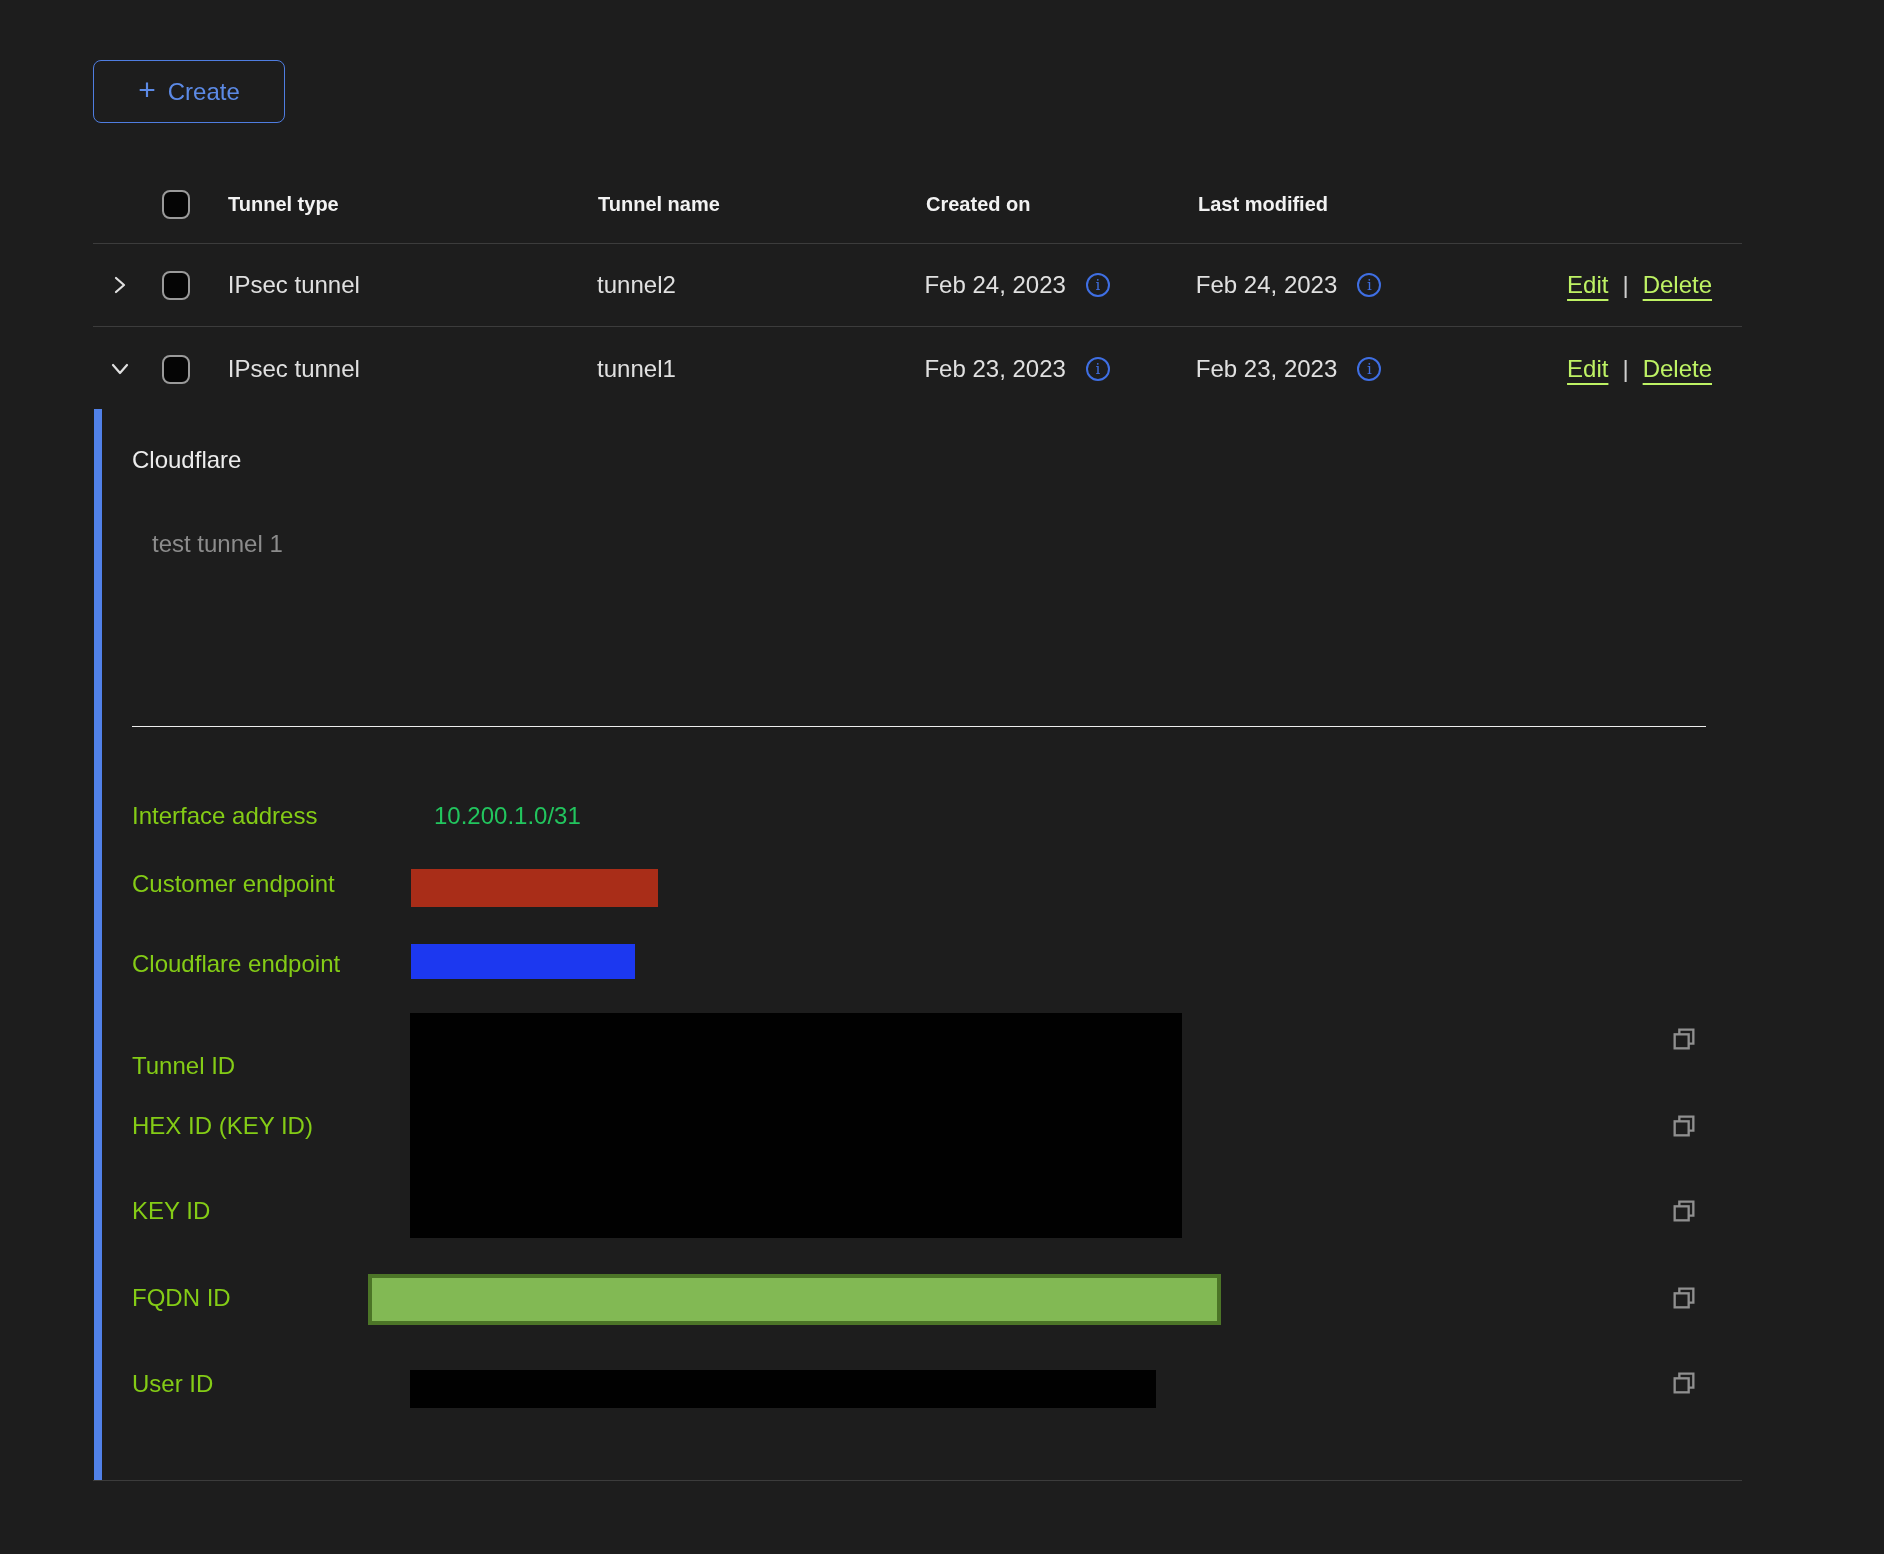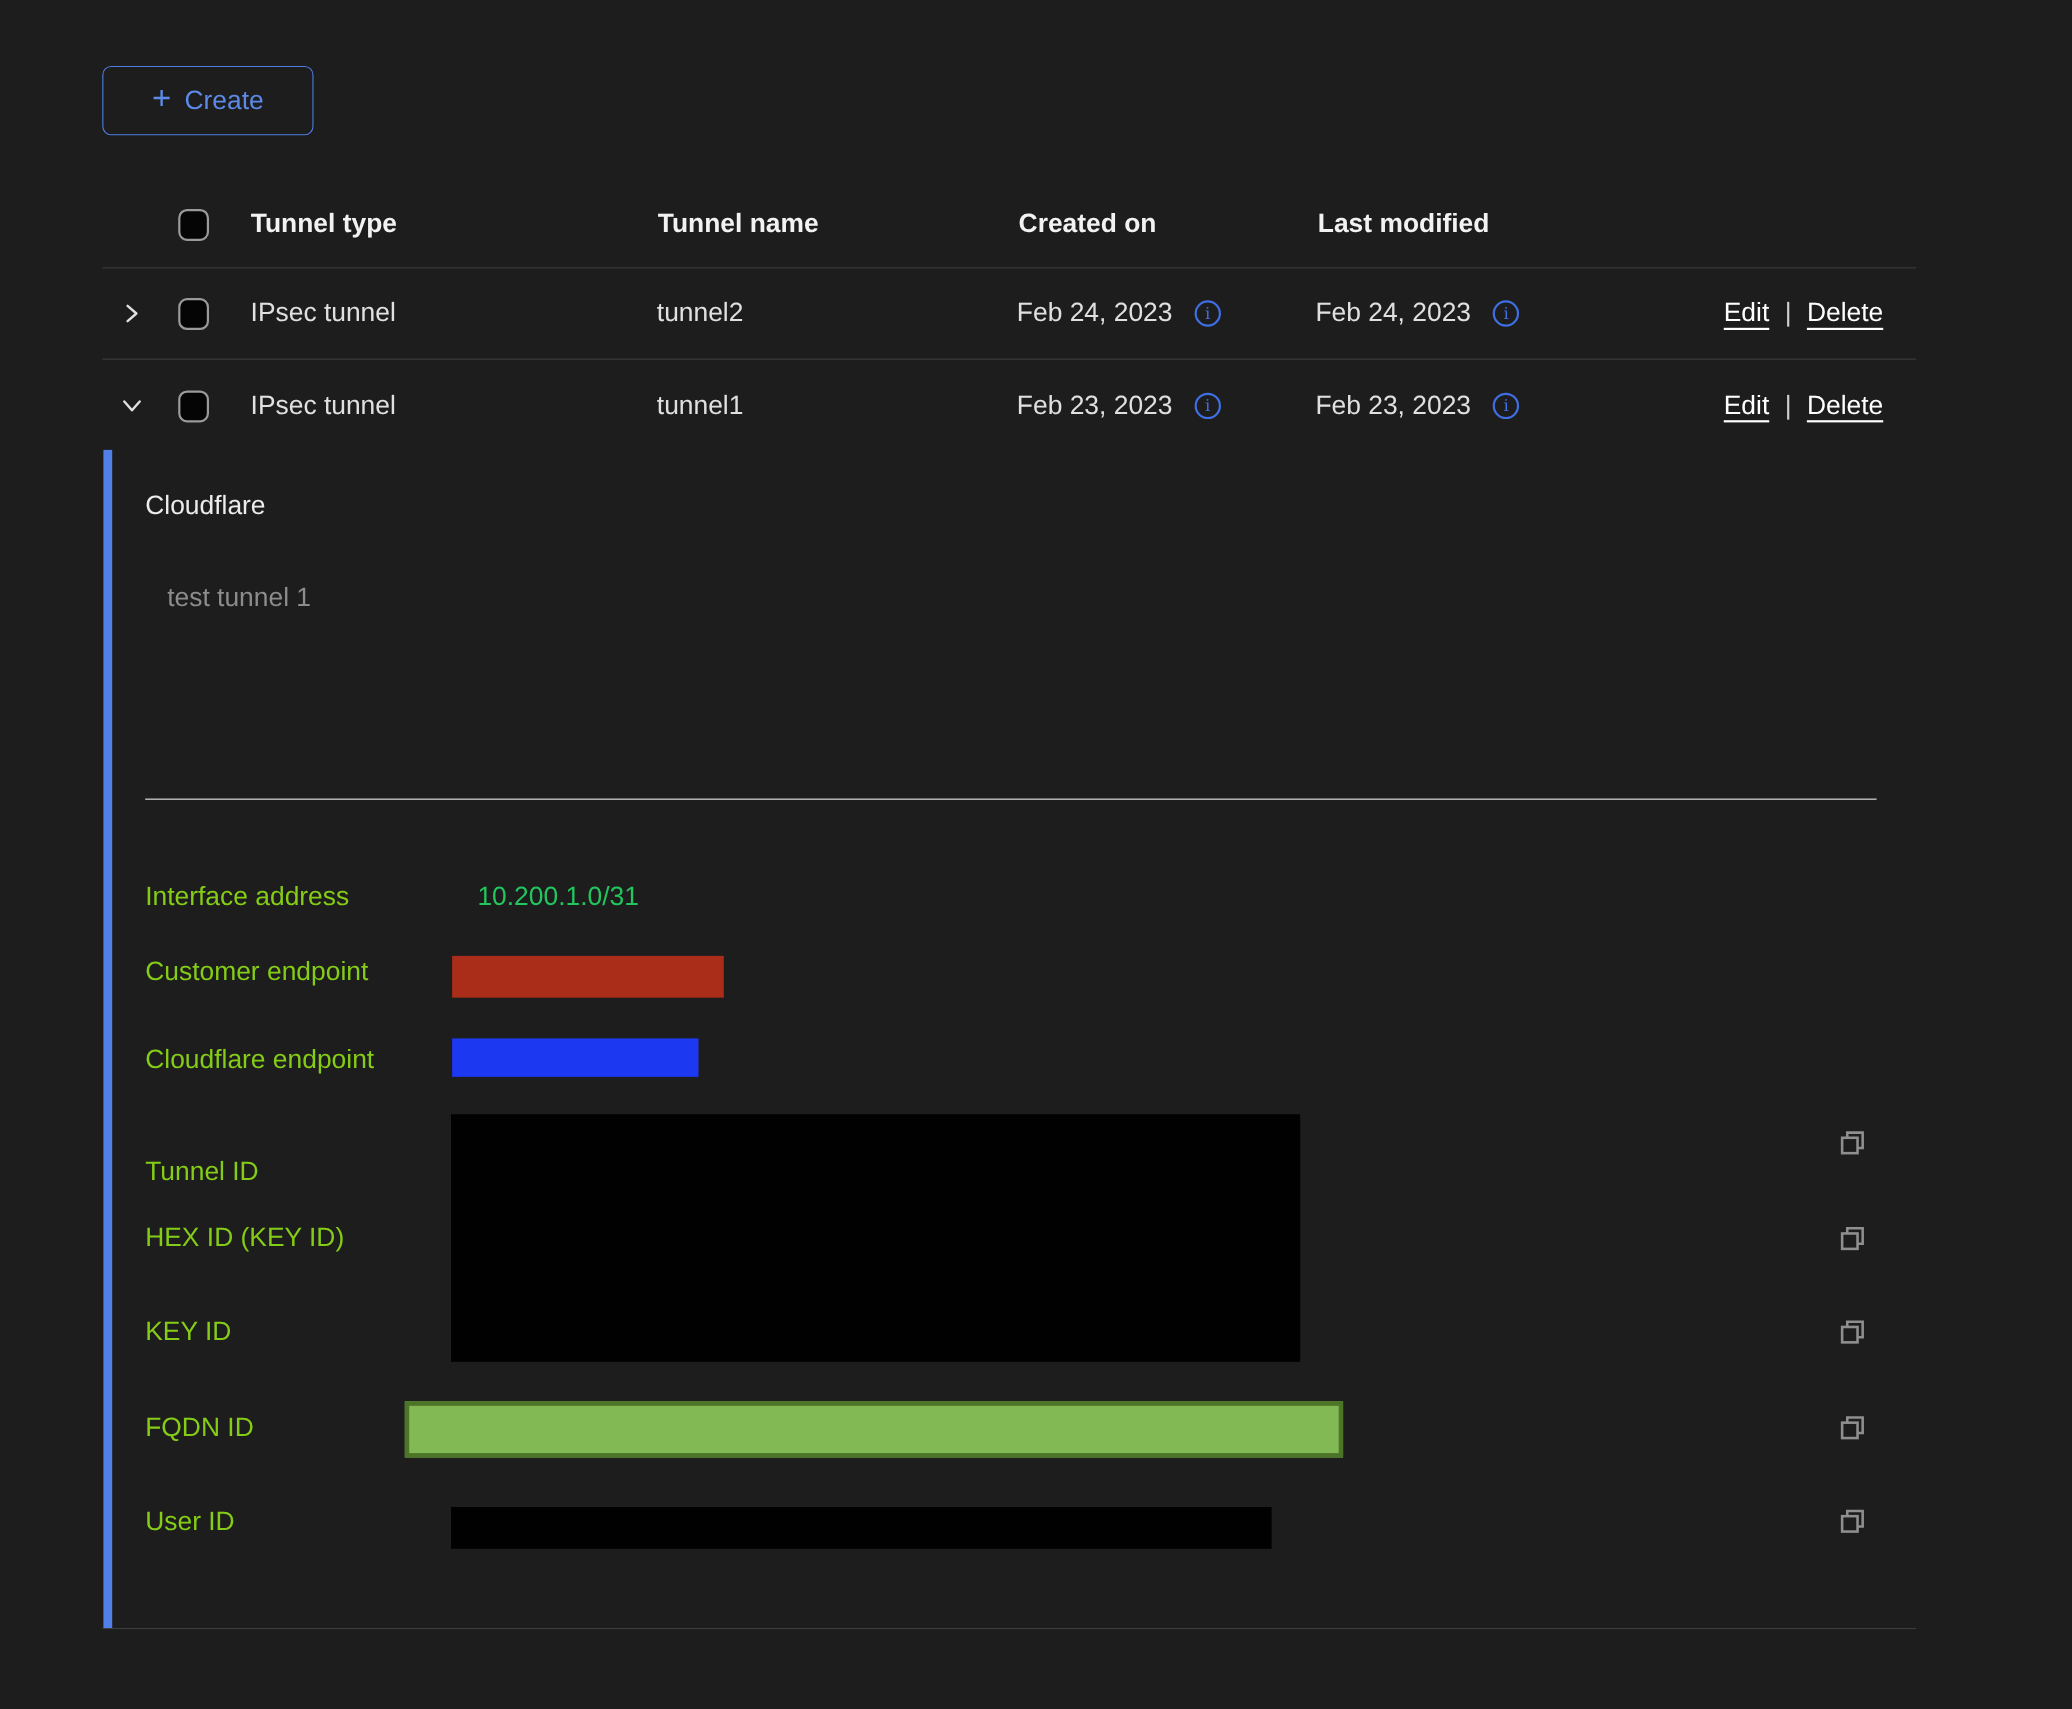--- a/index.html
+++ b/index.html
@@ -8,42 +8,42 @@
 
   
   .create-btn{position:absolute;left:93px;top:60px;width:192px;height:63px;box-sizing:border-box;
     border:1px solid #4f7de0;border-radius:8px;background:transparent;color:#5c8ae6;
     display:flex;align-items:center;justify-content:center;gap:12px;font-size:24px;cursor:pointer;}
   .create-btn .plus{font-size:30px;font-weight:300;line-height:1;margin-top:-3px;}
 
   
   .table{position:absolute;left:93px;top:165px;width:1649px;}
   .trow{display:flex;align-items:center;}
-  .thead{height:78px;border-bottom:1px solid #3c3c3c;font-weight:700;color:#f2f2f2;font-size:24px;}
+  .thead{height:78px;border-bottom:1px solid #3c3c3c;font-weight:700;color:#f2f2f2;font-size:20px;}
   .tr{height:82px;border-bottom:1px solid #3c3c3c;font-size:24px;color:#e0e0e0;}
   .tr.expanded{border-bottom:none;height:84px;}
   .c1{width:57px;box-sizing:border-box;padding-left:15px;display:flex;align-items:center;}
   .c2{width:72px;box-sizing:border-box;padding-left:12px;display:flex;align-items:center;}
   .c3{width:330px;box-sizing:border-box;padding-left:6px;}
   .c4{width:328px;box-sizing:border-box;padding-left:6px;margin-left:40px;}
   .c5{width:272px;box-sizing:border-box;padding-left:6px;display:flex;align-items:center;gap:20px;}
   .c6{width:378px;box-sizing:border-box;padding-left:6px;display:flex;align-items:center;gap:20px;}
   .c7{flex:1;display:flex;align-items:center;justify-content:flex-end;padding-right:30px;gap:14px;}
 
   .checkbox{width:28px;height:29px;border:2px solid #9a9a9a;border-radius:8px;background:#050505;
     box-sizing:border-box;display:inline-block;cursor:pointer;}
 
   .chevron{width:24px;height:24px;display:inline-flex;cursor:pointer;}
   .chevron svg{stroke:#e0e0e0;stroke-width:2.2;fill:none;stroke-linecap:round;stroke-linejoin:round;}
 
   .info-icon{width:24px;height:24px;border:2px solid #3f6fe3;border-radius:50%;box-sizing:border-box;
     color:#3f6fe3;font-family:"DejaVu Serif",serif;font-size:15px;line-height:20px;
     display:inline-flex;align-items:center;justify-content:center;cursor:pointer;flex:none;}
 
-  .link{color:#ffffff;text-decoration:underline;text-underline-offset:6px;text-decoration-thickness:2px;cursor:pointer;text-align:right;}
+  .link{color:#bef264;text-decoration:underline;text-underline-offset:6px;text-decoration-thickness:2px;cursor:pointer;text-align:right;}
   .pipe{color:#cfcfcf;}
 
   
   .panel{position:absolute;left:93px;top:409px;width:1649px;height:1071px;border-bottom:1px solid #3c3c3c;box-sizing:content-box;}
   .blue-bar{position:absolute;left:1px;top:0;width:8px;height:100%;background:#5181e8;}
   .p-abs{position:absolute;font-size:24px;line-height:30px;}
   .desc-label{left:39px;top:36px;color:#ececec;font-weight:500;}
   .desc-text{left:39px;top:120px;color:#8c8c8c;margin-left:20px;}
   .health-btn{position:absolute;left:39px;top:189px;width:316px;height:63px;box-sizing:border-box;
     border:1px solid #4f7de0;border-radius:8px;background:transparent;color:#5c8ae6;

